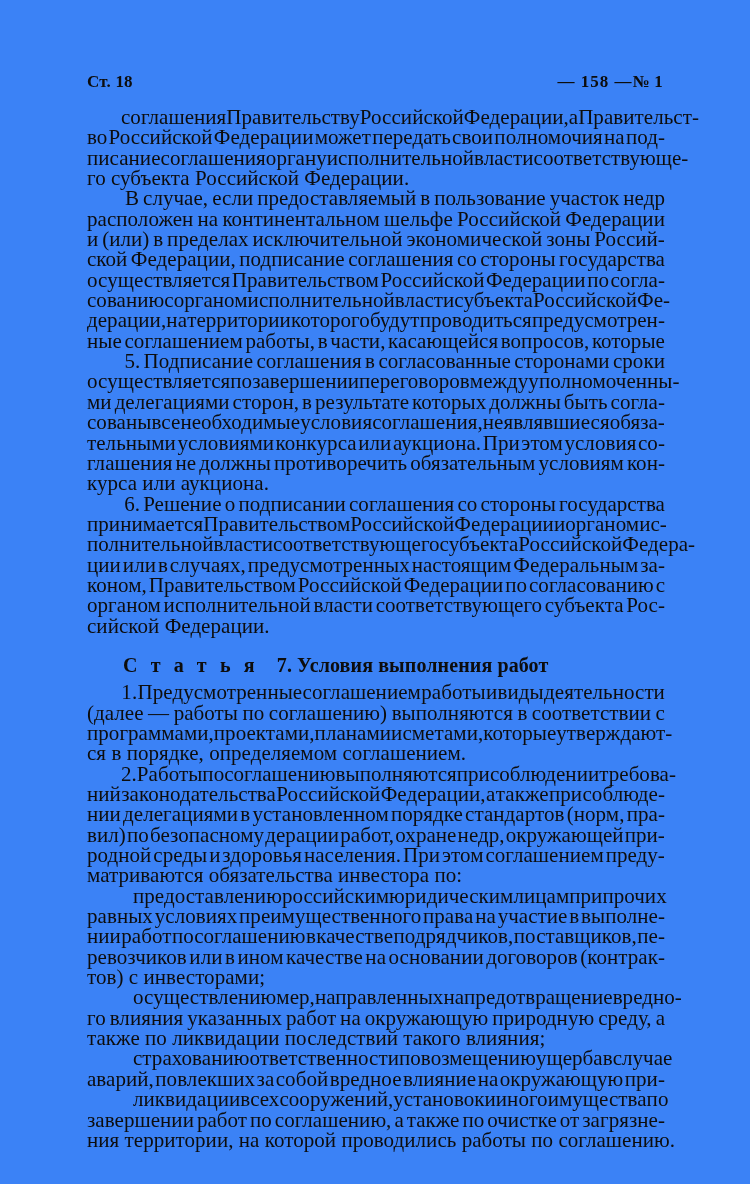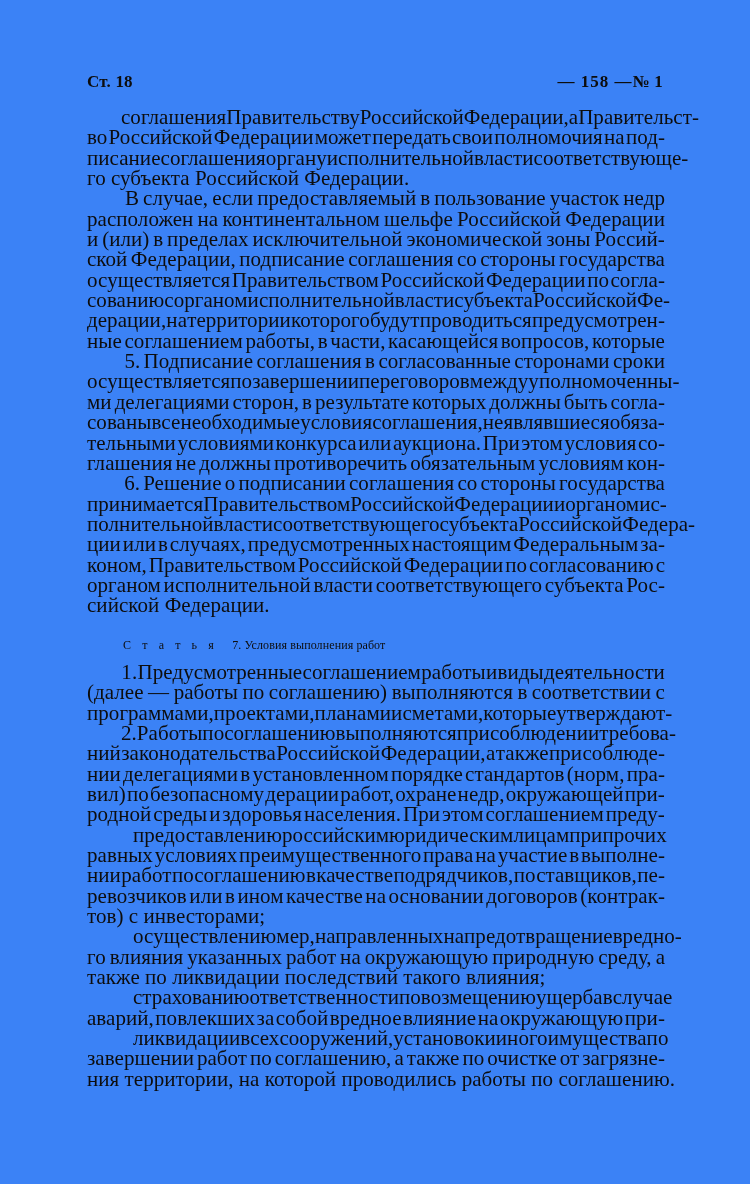--- a/index.html
+++ b/index.html
@@ -55,23 +55,23 @@
     left: 87px;
     top: 107px;
     width: 578px;
   }
 
   
   h2.article-heading {
     margin: 0;
     padding-top: 19px;
     padding-bottom: 7px;
-    font-size: 12px;
+    font-size: 20px;
     line-height: 20.35px;
-    font-weight: normal;
+    font-weight: bold;
     text-indent: 36px;
     letter-spacing: 0.1px;
   }
   h2.article-heading .spaced {
     letter-spacing: 4.1px;
   }
 
   
   .line {
     display: flex;
@@ -126,20 +126,21 @@
           <div class="line"><span class="w">дерации,</span><span class="w">на</span><span class="w">территории</span><span class="w">которого</span><span class="w">будут</span><span class="w">проводиться</span><span class="w">предусмотрен-</span></div>
           <div class="line"><span class="w">ные</span><span class="w">соглашением</span><span class="w">работы,</span><span class="w">в</span><span class="w">части,</span><span class="w">касающейся</span><span class="w">вопросов,</span><span class="w">которые</span></div>
         </div>
         <div class="block">
           <div class="line indent-1"><span class="w">5.</span><span class="w">Подписание</span><span class="w">соглашения</span><span class="w">в</span><span class="w">согласованные</span><span class="w">сторонами</span><span class="w">сроки</span></div>
           <div class="line"><span class="w">осуществляется</span><span class="w">по</span><span class="w">завершении</span><span class="w">переговоров</span><span class="w">между</span><span class="w">уполномоченны-</span></div>
           <div class="line"><span class="w">ми</span><span class="w">делегациями</span><span class="w">сторон,</span><span class="w">в</span><span class="w">результате</span><span class="w">которых</span><span class="w">должны</span><span class="w">быть</span><span class="w">согла-</span></div>
           <div class="line"><span class="w">сованы</span><span class="w">все</span><span class="w">необходимые</span><span class="w">условия</span><span class="w">соглашения,</span><span class="w">не</span><span class="w">являвшиеся</span><span class="w">обяза-</span></div>
           <div class="line"><span class="w">тельными</span><span class="w">условиями</span><span class="w">конкурса</span><span class="w">или</span><span class="w">аукциона.</span><span class="w">При</span><span class="w">этом</span><span class="w">условия</span><span class="w">со-</span></div>
           <div class="line"><span class="w">глашения</span><span class="w">не</span><span class="w">должны</span><span class="w">противоречить</span><span class="w">обязательным</span><span class="w">условиям</span><span class="w">кон-</span></div>
+          <div class="line flush">курса или аукциона.</div>
         </div>
         <div class="block">
           <div class="line indent-1"><span class="w">6.</span><span class="w">Решение</span><span class="w">о</span><span class="w">подписании</span><span class="w">соглашения</span><span class="w">со</span><span class="w">стороны</span><span class="w">государства</span></div>
           <div class="line"><span class="w">принимается</span><span class="w">Правительством</span><span class="w">Российской</span><span class="w">Федерации</span><span class="w">и</span><span class="w">органом</span><span class="w">ис-</span></div>
           <div class="line"><span class="w">полнительной</span><span class="w">власти</span><span class="w">соответствующего</span><span class="w">субъекта</span><span class="w">Российской</span><span class="w">Федера-</span></div>
           <div class="line"><span class="w">ции</span><span class="w">или</span><span class="w">в</span><span class="w">случаях,</span><span class="w">предусмотренных</span><span class="w">настоящим</span><span class="w">Федеральным</span><span class="w">за-</span></div>
           <div class="line"><span class="w">коном,</span><span class="w">Правительством</span><span class="w">Российской</span><span class="w">Федерации</span><span class="w">по</span><span class="w">согласованию</span><span class="w">с</span></div>
           <div class="line"><span class="w">органом</span><span class="w">исполнительной</span><span class="w">власти</span><span class="w">соответствующего</span><span class="w">субъекта</span><span class="w">Рос-</span></div>
           <div class="line flush">сийской Федерации.</div>
         </div>
@@ -147,27 +148,29 @@
 
     <h2 class="article-heading">
       <span class="spaced">С т а т ь я&nbsp;&nbsp;</span><span>7. Условия выполнения работ</span>
     </h2>
 
     <div id="blocks-after">
         <div class="block">
           <div class="line indent-1"><span class="w">1.</span><span class="w">Предусмотренные</span><span class="w">соглашением</span><span class="w">работы</span><span class="w">и</span><span class="w">виды</span><span class="w">деятельности</span></div>
           <div class="line"><span class="w">(далее</span><span class="w">—</span><span class="w">работы</span><span class="w">по</span><span class="w">соглашению)</span><span class="w">выполняются</span><span class="w">в</span><span class="w">соответствии</span><span class="w">с</span></div>
           <div class="line"><span class="w">программами,</span><span class="w">проектами,</span><span class="w">планами</span><span class="w">и</span><span class="w">сметами,</span><span class="w">которые</span><span class="w">утверждают-</span></div>
+          <div class="line flush">ся в порядке, определяемом соглашением.</div>
         </div>
         <div class="block">
           <div class="line indent-1"><span class="w">2.</span><span class="w">Работы</span><span class="w">по</span><span class="w">соглашению</span><span class="w">выполняются</span><span class="w">при</span><span class="w">соблюдении</span><span class="w">требова-</span></div>
           <div class="line"><span class="w">ний</span><span class="w">законодательства</span><span class="w">Российской</span><span class="w">Федерации,</span><span class="w">а</span><span class="w">также</span><span class="w">при</span><span class="w">соблюде-</span></div>
           <div class="line"><span class="w">нии</span><span class="w">делегациями</span><span class="w">в</span><span class="w">установленном</span><span class="w">порядке</span><span class="w">стандартов</span><span class="w">(норм,</span><span class="w">пра-</span></div>
           <div class="line"><span class="w">вил)</span><span class="w">по</span><span class="w">безопасному</span><span class="w">дерации</span><span class="w">работ,</span><span class="w">охране</span><span class="w">недр,</span><span class="w">окружающей</span><span class="w">при-</span></div>
           <div class="line"><span class="w">родной</span><span class="w">среды</span><span class="w">и</span><span class="w">здоровья</span><span class="w">населения.</span><span class="w">При</span><span class="w">этом</span><span class="w">соглашением</span><span class="w">преду-</span></div>
+          <div class="line flush">матриваются обязательства инвестора по:</div>
         </div>
         <div class="block">
           <div class="line indent-2"><span class="w">предоставлению</span><span class="w">российским</span><span class="w">юридическим</span><span class="w">лицам</span><span class="w">при</span><span class="w">прочих</span></div>
           <div class="line"><span class="w">равных</span><span class="w">условиях</span><span class="w">преимущественного</span><span class="w">права</span><span class="w">на</span><span class="w">участие</span><span class="w">в</span><span class="w">выполне-</span></div>
           <div class="line"><span class="w">нии</span><span class="w">работ</span><span class="w">по</span><span class="w">соглашению</span><span class="w">в</span><span class="w">качестве</span><span class="w">подрядчиков,</span><span class="w">поставщиков,</span><span class="w">пе-</span></div>
           <div class="line"><span class="w">ревозчиков</span><span class="w">или</span><span class="w">в</span><span class="w">ином</span><span class="w">качестве</span><span class="w">на</span><span class="w">основании</span><span class="w">договоров</span><span class="w">(контрак-</span></div>
           <div class="line flush">тов) с инвесторами;</div>
         </div>
         <div class="block">
           <div class="line indent-2"><span class="w">осуществлению</span><span class="w">мер,</span><span class="w">направленных</span><span class="w">на</span><span class="w">предотвращение</span><span class="w">вредно-</span></div>

